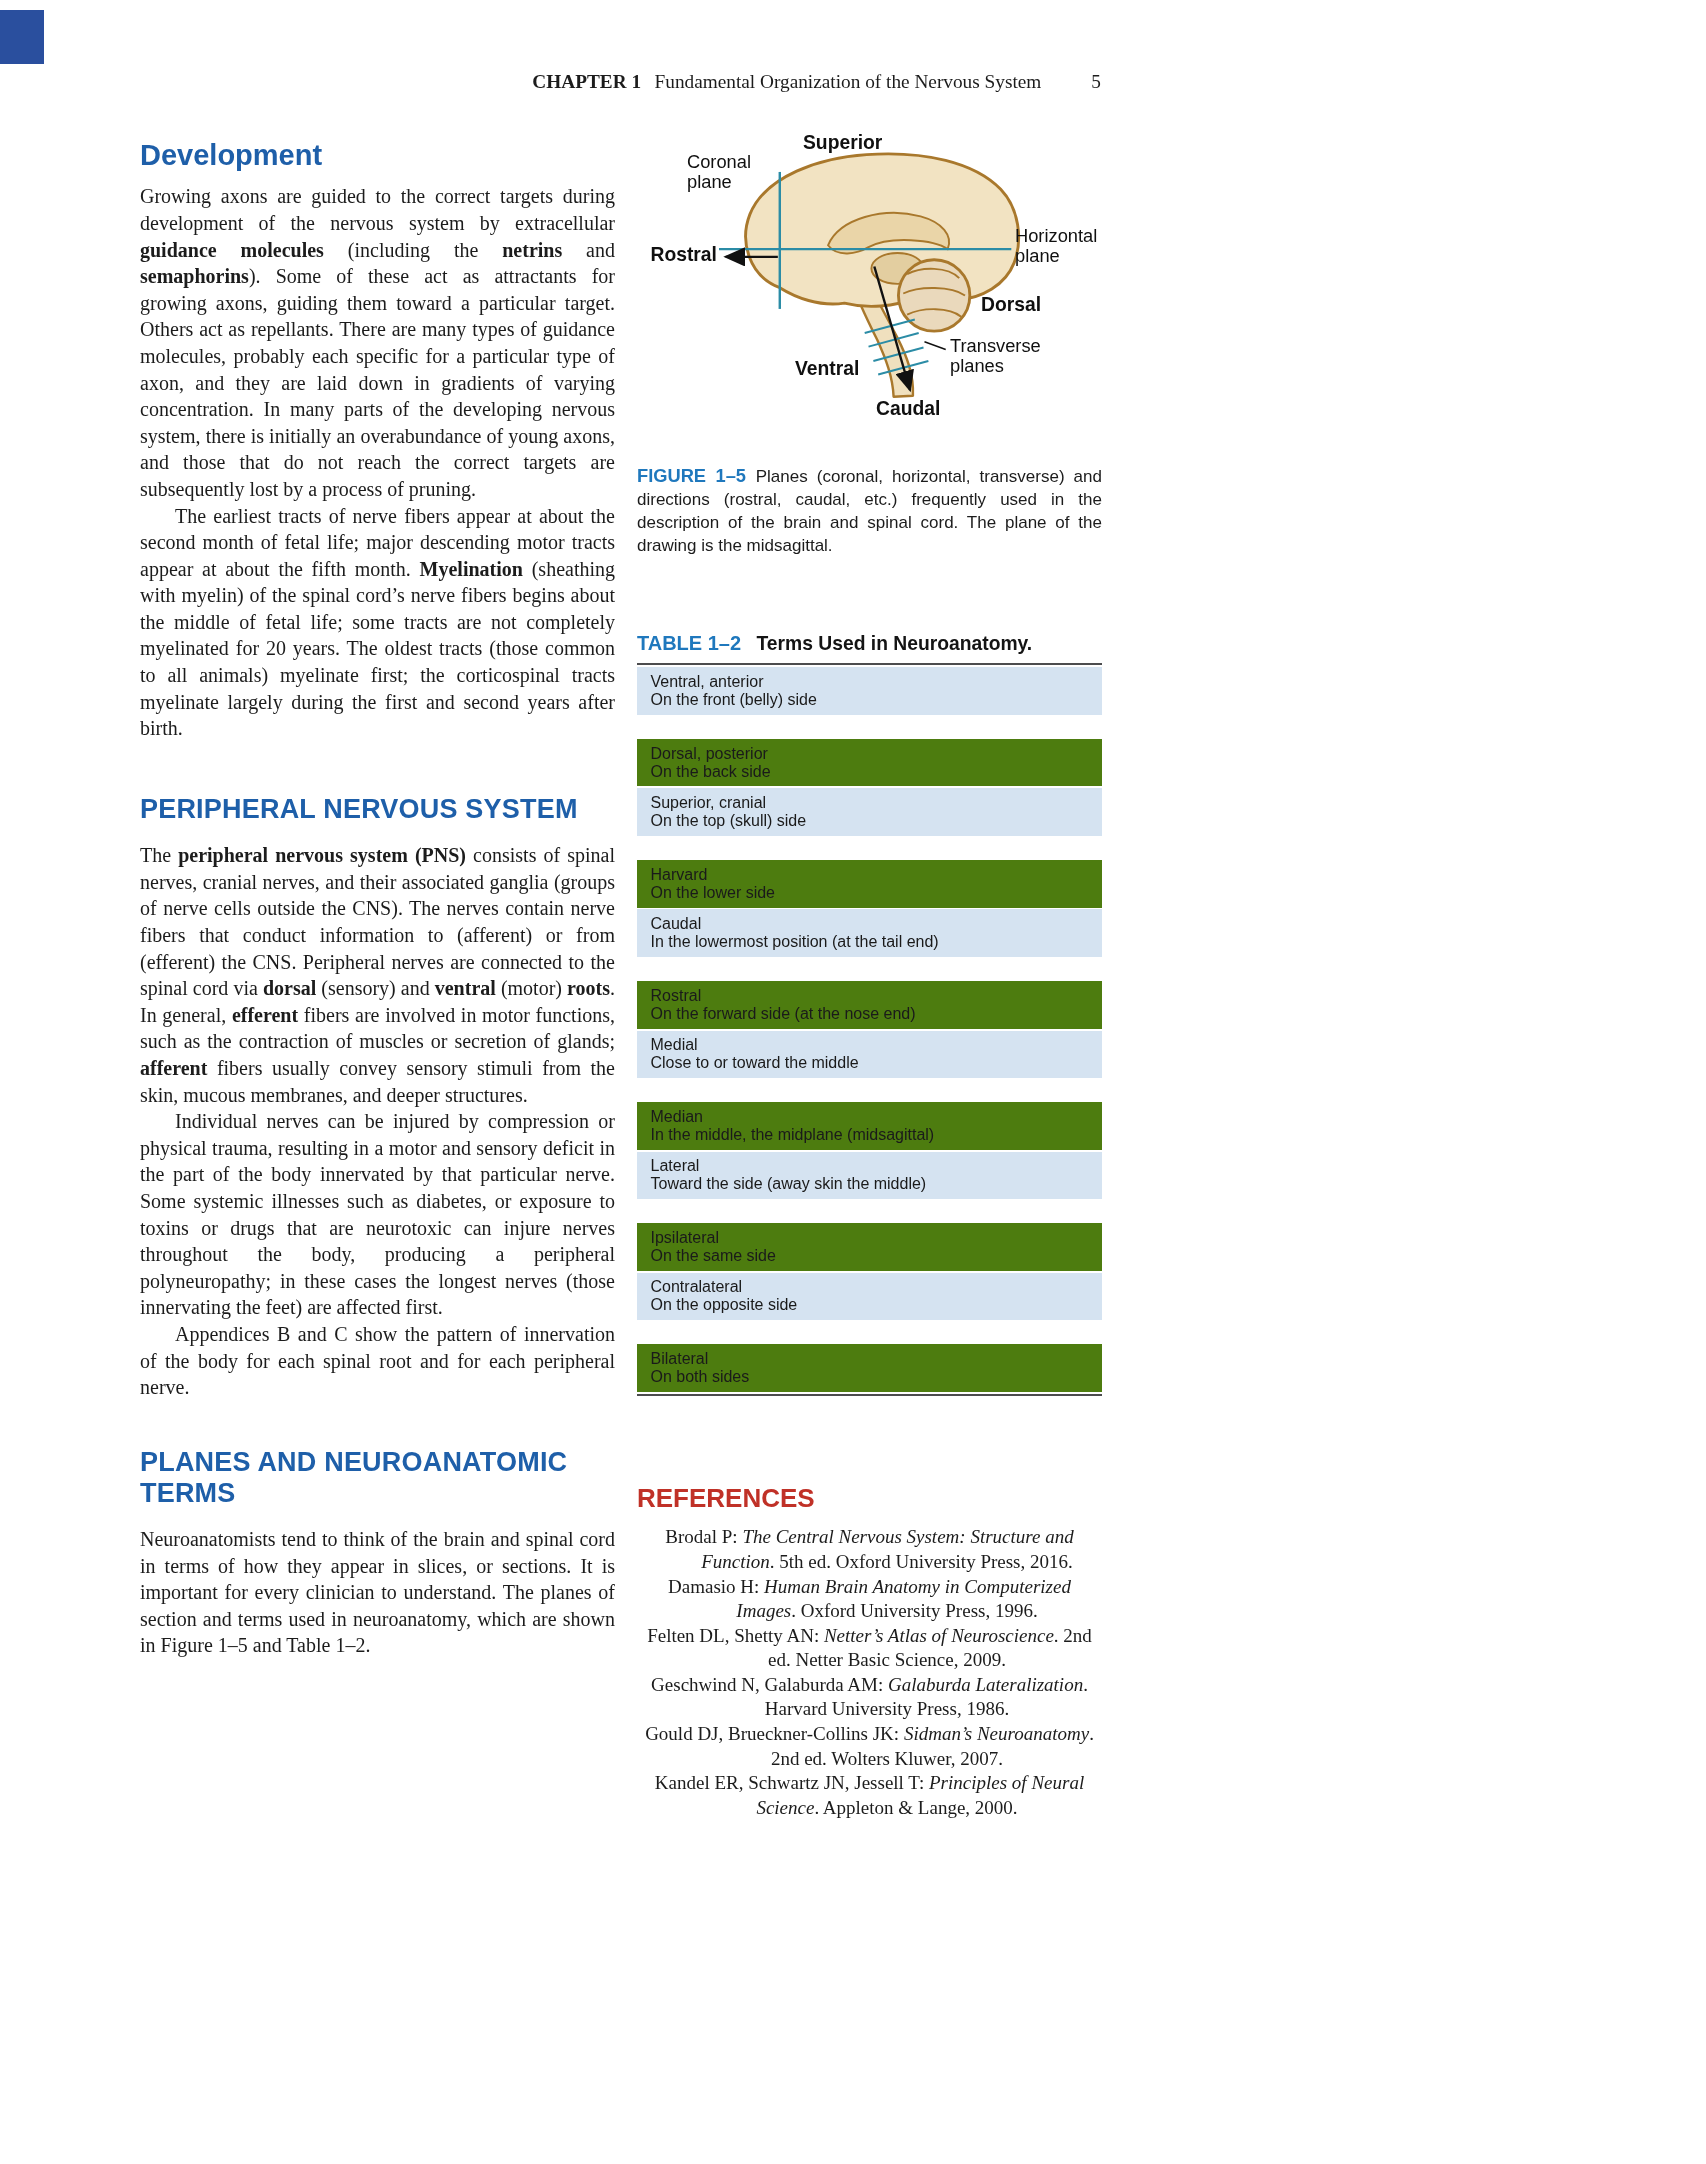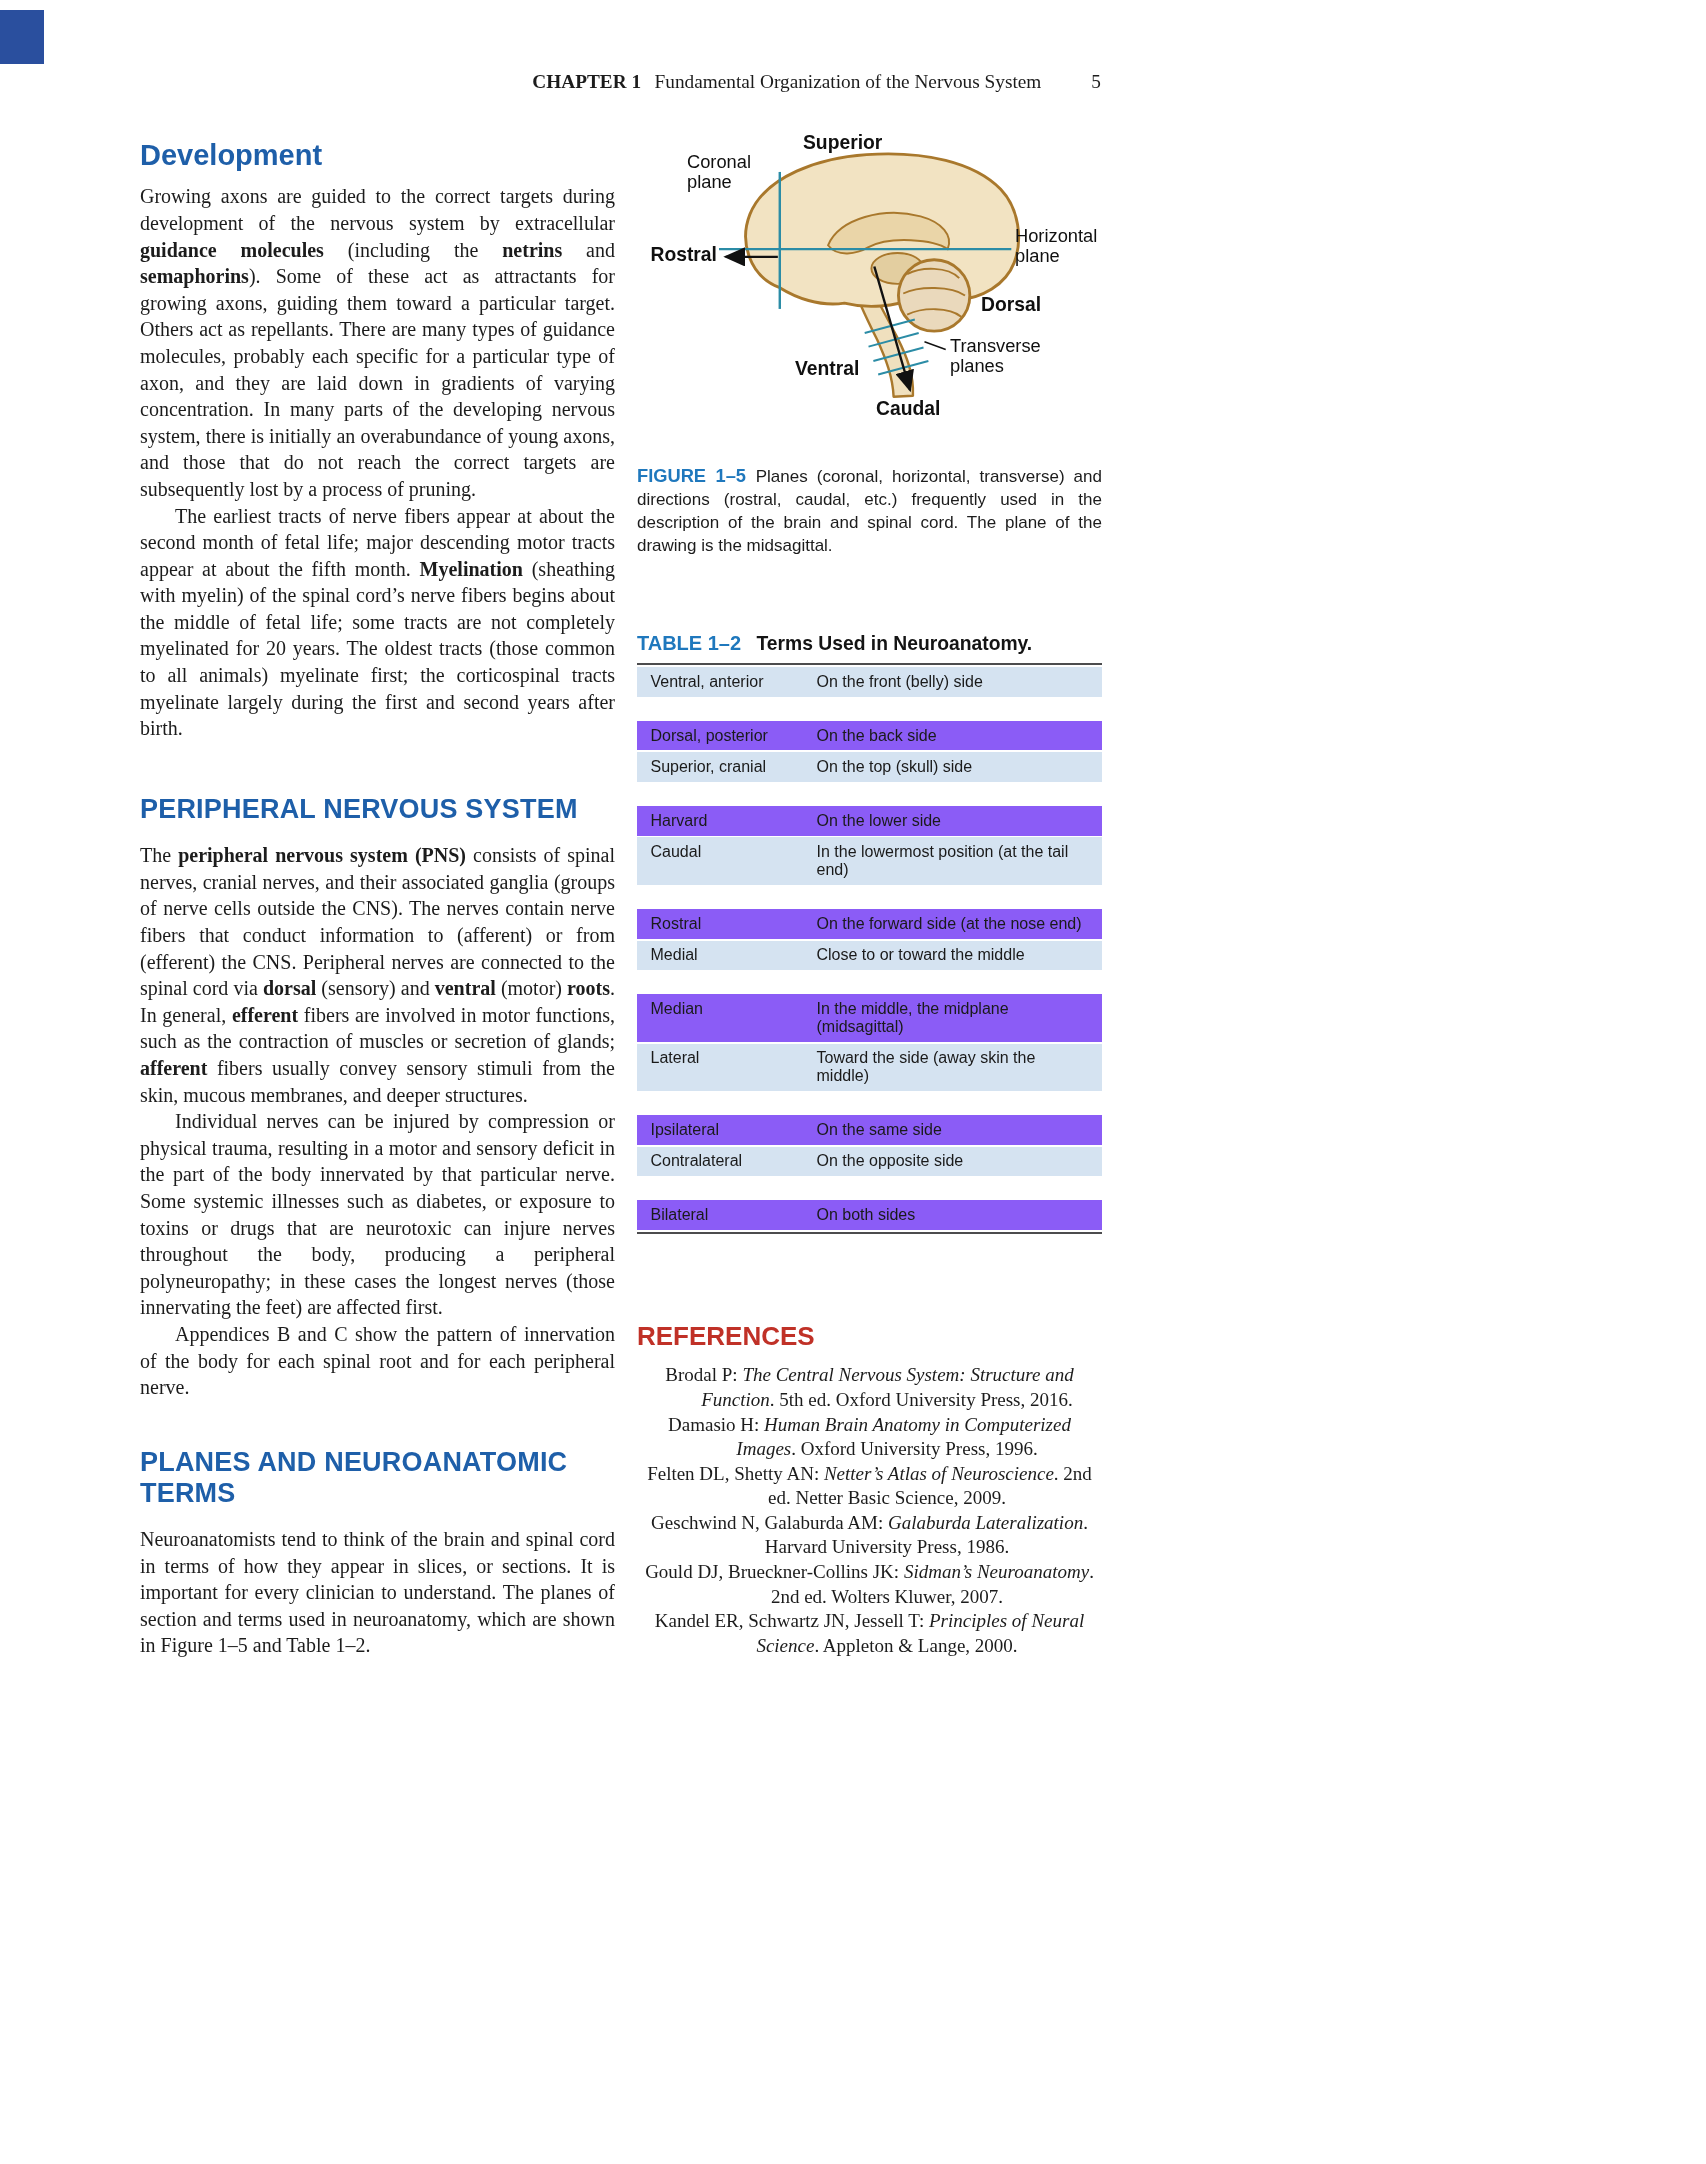--- a/index.html
+++ b/index.html
@@ -48,23 +48,23 @@
   .caption .flab { color:#1f78bd; font-weight:bold; font-size:18.3px; margin-right:9.7px; }
 
   
   .tbl { margin-top:75px; }
   .tbl-head { display:flex; align-items:baseline; padding-bottom:8.7px;
               border-bottom:2.9px solid #4c4c4e; font-family:"Liberation Sans", sans-serif; }
   .tbl-label { font-weight:bold; font-size:20px; color:#1f78bd; margin-right:15.4px; }
   .tbl-title { font-weight:bold; font-size:19.3px; color:#141414; }
   .tbl-rows  { border-bottom:2.9px solid #4c4c4e; padding-bottom:1.9px; }
   .trow { display:flex; padding:5.8px 11.6px 5.8px 13.5px; margin-top:1.9px;
-          font-family:"Liberation Sans", sans-serif; font-size:16px; color:#1a1a1a; }
+          font-family:"Liberation Sans", sans-serif; font-size:16px; color:#1a1a1a;flex-direction:column; }
   .trow.odd  { background:#d5e3f1; }
-  .trow.even { background:#8b5cf6;margin-top:24px; }
+  .trow.even { background:#4d7c0f;margin-top:24px; }
   .trow .term { width:166px; flex:none; }
   .trow .def  { flex:1; }
 
   
   .refs-h { font-family:"Liberation Sans", sans-serif; font-weight:bold; font-size:26px;
             color:#c03127; margin:87px 0 11.6px; }
   .ref { font-size:19px; line-height:24.6px; padding-left:35px; text-indent:-35px;text-align:center; }
 </style>
 </head>
 <body>

